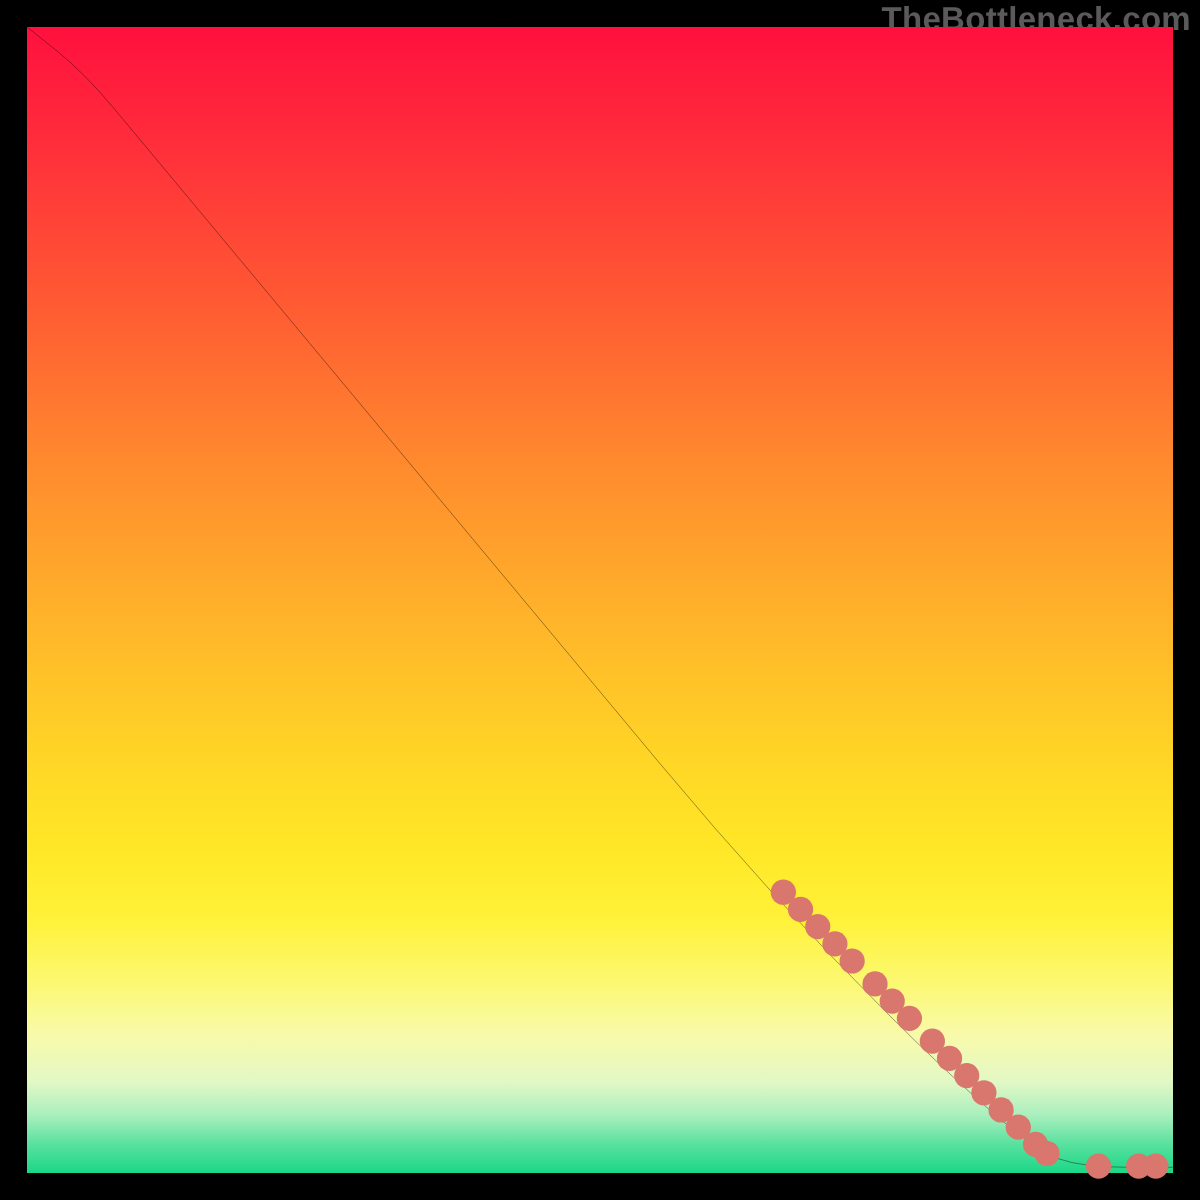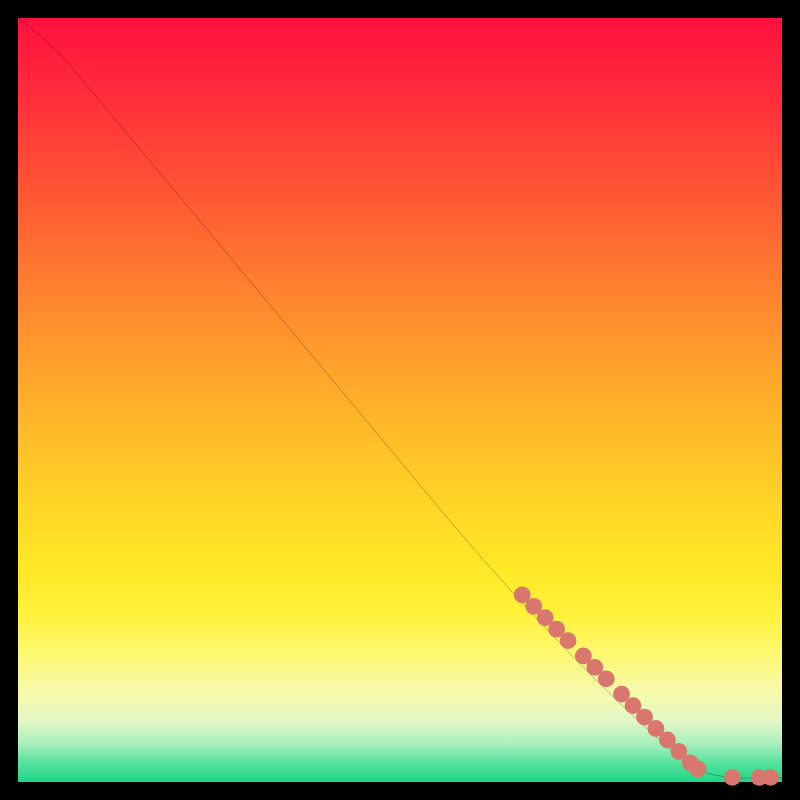--- a/index.html
+++ b/index.html
@@ -51,20 +51,21 @@
     overflow: visible;
   }
   .dot {
     fill: #d9766d;
   }
 </style>
 </head>
 <body>
 
 <div class="stage">
+  <div class="watermark">TheBottleneck.com</div>
   <div class="plot">
     <svg class="curve" viewBox="0 0 100 100" preserveAspectRatio="none">
       <path id="curve-path" fill="none" stroke="#000" stroke-width="0.25" vector-effect="non-scaling-stroke" d="M 0 0 Q 0 0 2.5 2 Q 5 4 7.5 7 Q 10 10 15 16 Q 20 22 25 28 Q 30 34 35 40 Q 40 46 45 52 Q 50 58 55 64 Q 60 70 65 75.5 Q 70 81 75 86 Q 80 91 84 94.5 Q 88 98 90 98.75 Q 92 99.5 96 99.5 T 100 99.5"></path>
       <g id="points-group">
           <circle cx="66" cy="75.5" r="1.1" class="dot"></circle>
           <circle cx="67.5" cy="77" r="1.1" class="dot"></circle>
           <circle cx="69" cy="78.5" r="1.1" class="dot"></circle>
           <circle cx="70.5" cy="80" r="1.1" class="dot"></circle>
           <circle cx="72" cy="81.5" r="1.1" class="dot"></circle>
           <circle cx="74" cy="83.5" r="1.1" class="dot"></circle>

